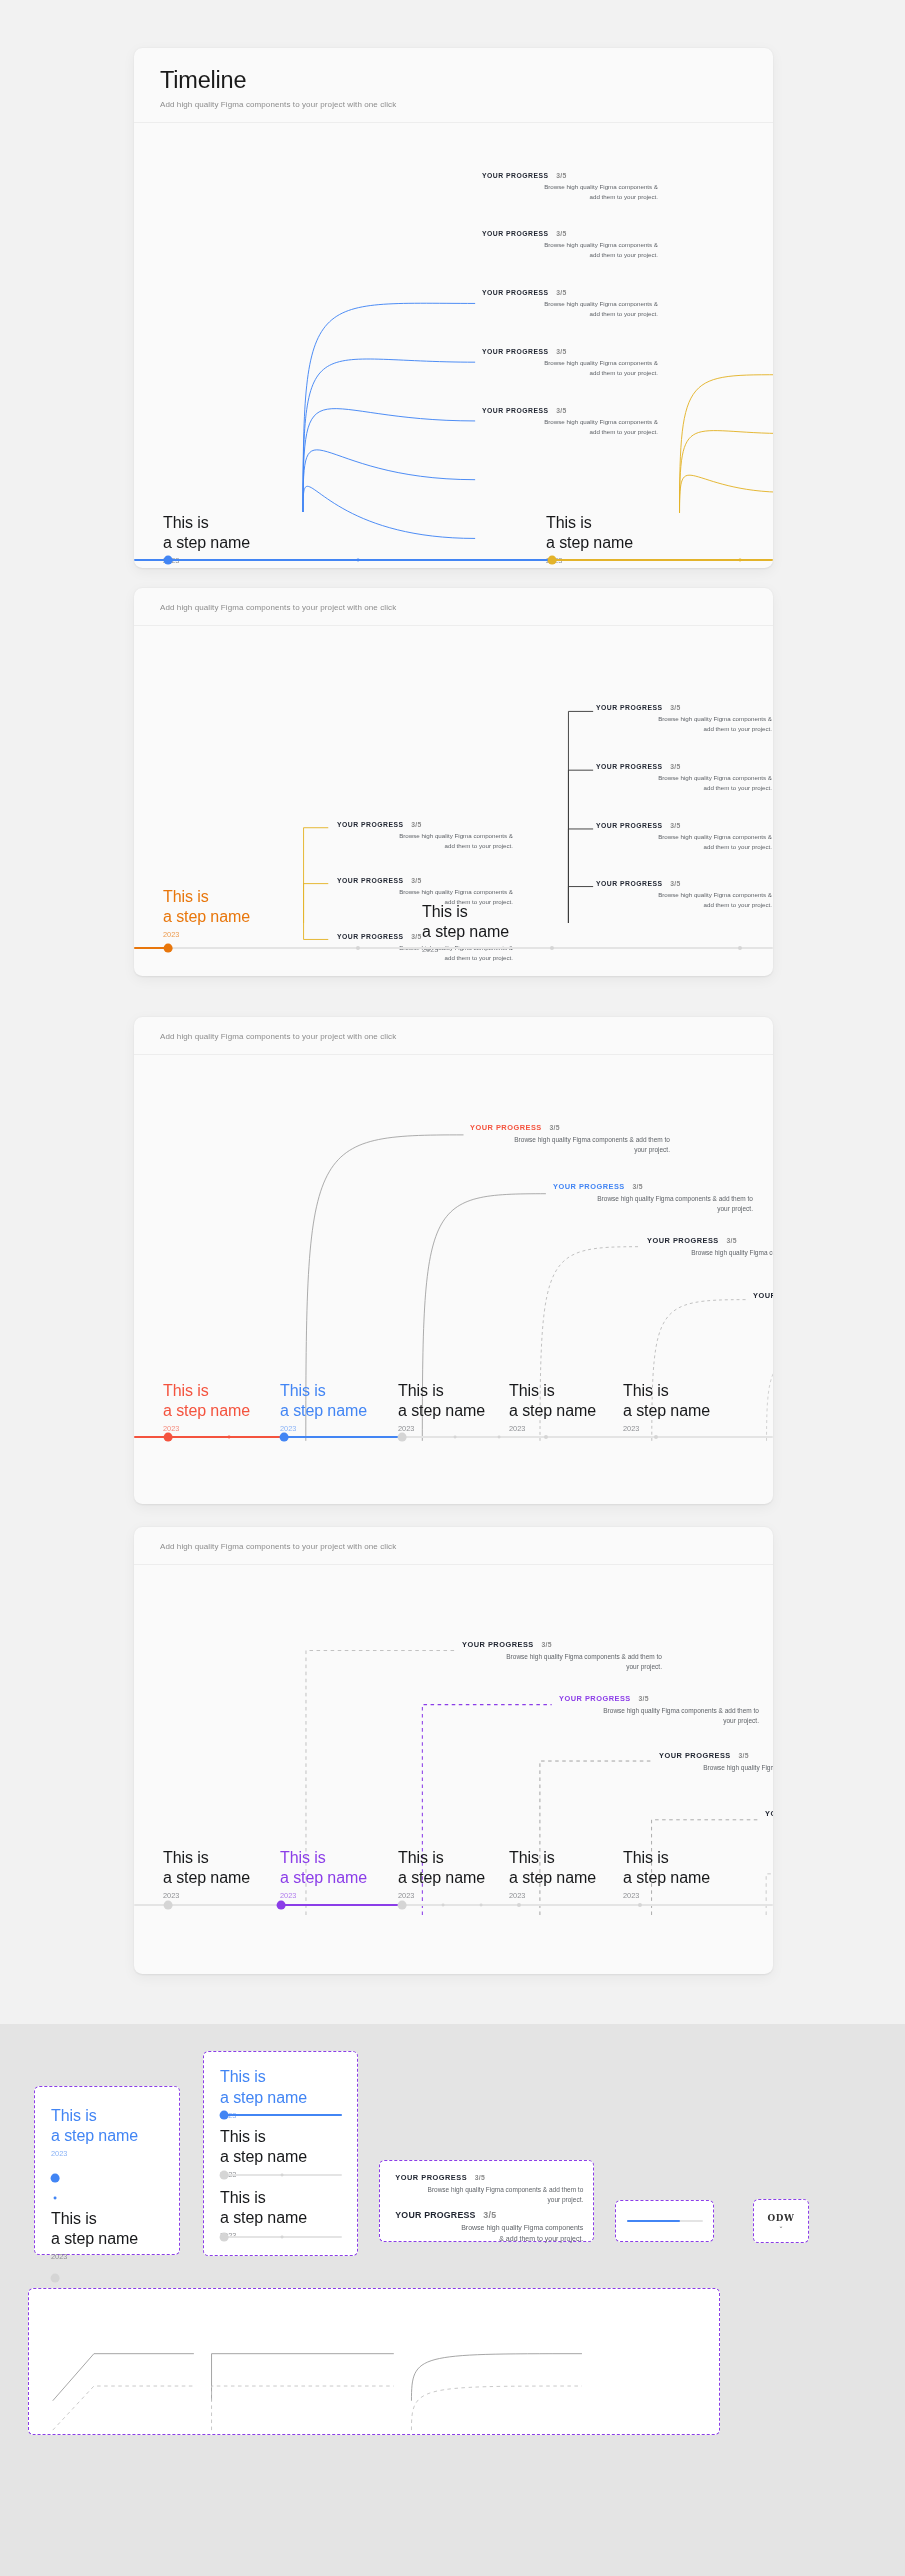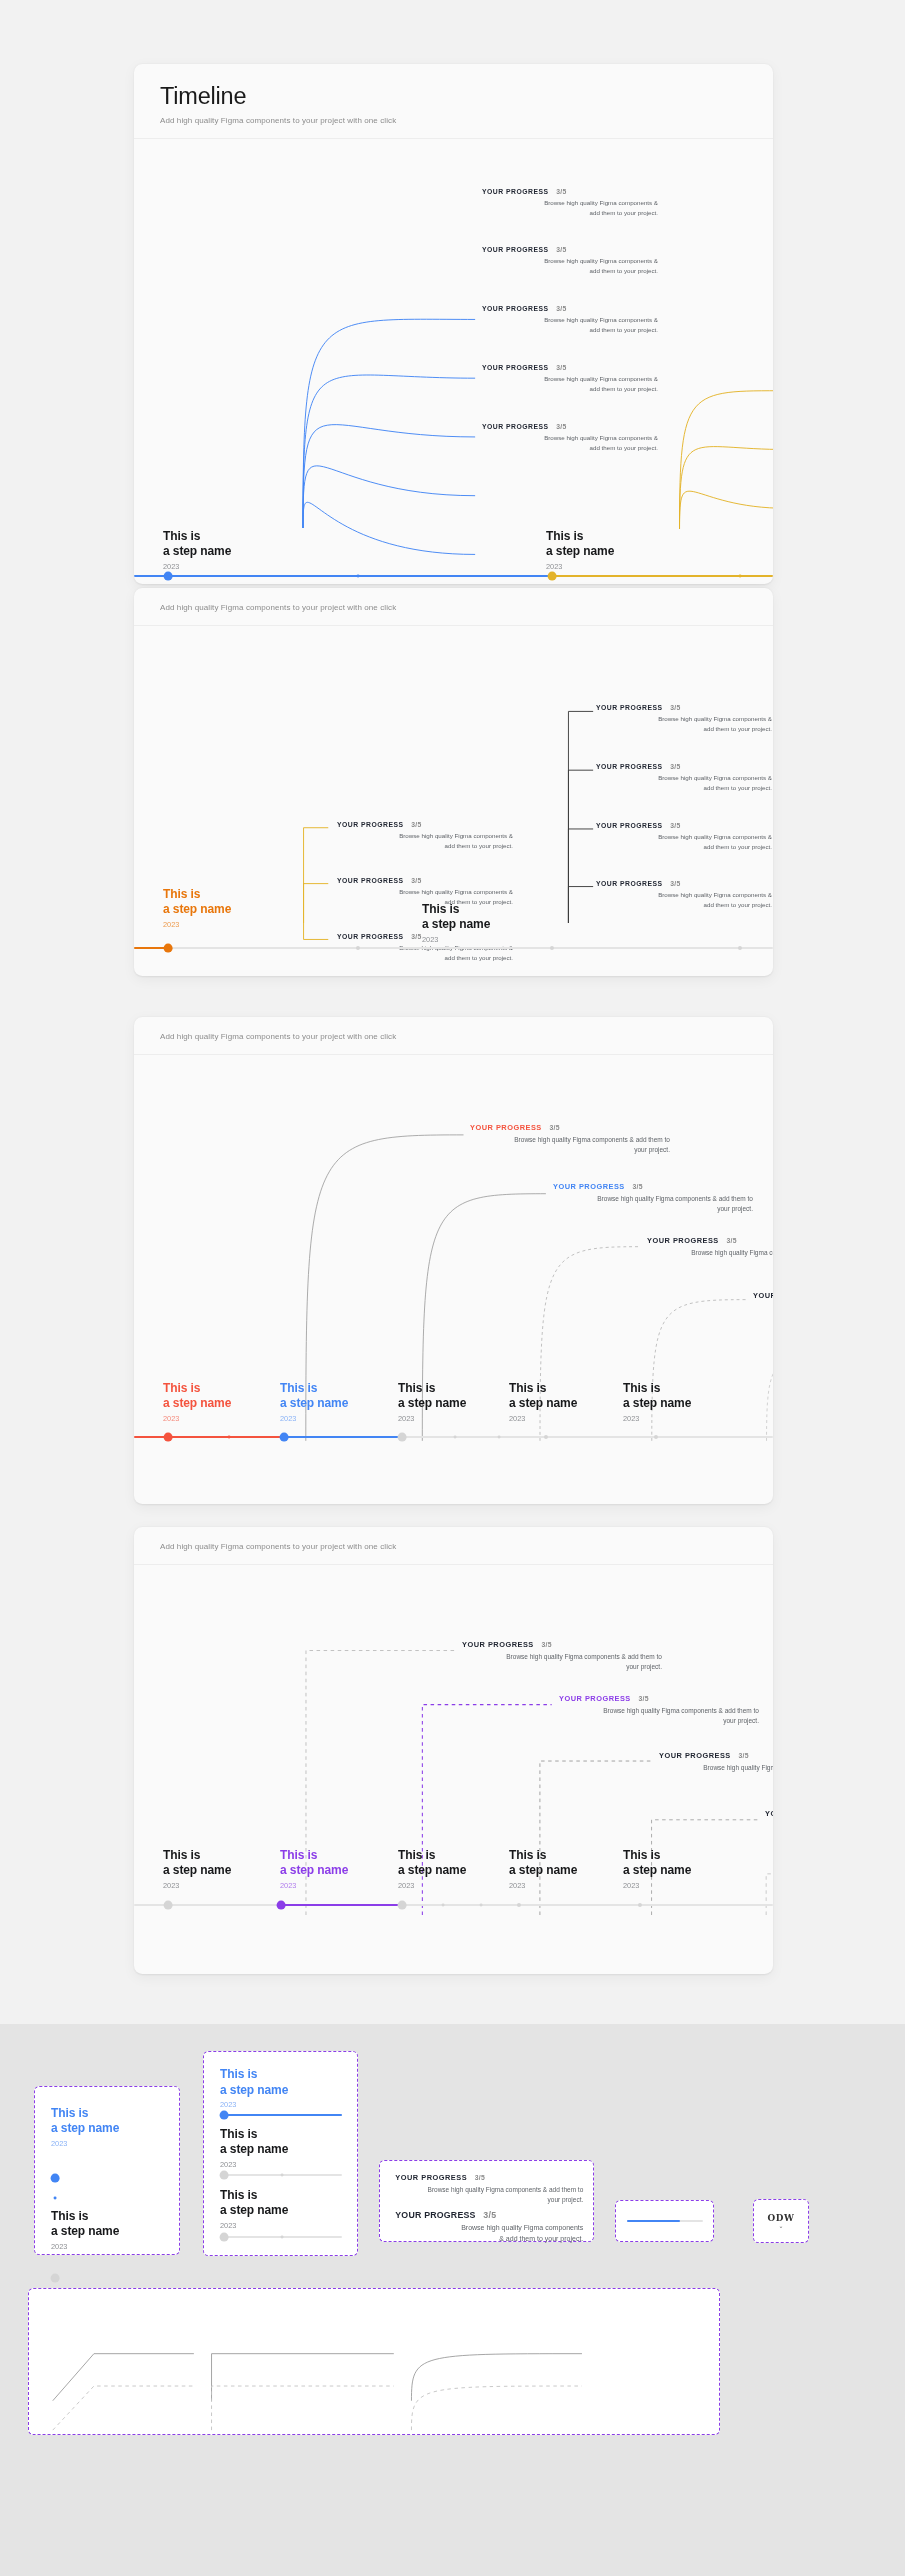--- a/index.html
+++ b/index.html
@@ -35,21 +35,21 @@
   }
   .plabel .pcount { font-size: 6.8px; font-weight: 700; color: #8a8a8a; letter-spacing: 0.3px; }
   .plabel .pdesc {
     font-size: 6.2px; color: #5f6368; line-height: 1.55; margin-top: 2.9px;
   }
   .plabel.big .ptitle { font-size: 7.4px; }
   .plabel.big .pdesc { font-size: 6.5px; }
 
   
   .step { position: absolute; }
-  .step .sname { font-size: 12px; font-weight: 700; color: #17181a; line-height: 1.28; letter-spacing: -0.1px; }
+  .step .sname { font-size: 16px; font-weight: 400; color: #17181a; line-height: 1.28; letter-spacing: -0.1px; }
   .step .syear { font-size: 7.4px; color: #8e9094; margin-top: 2.4px; }
 
   
   .rail { position: absolute; height: 2.4px; }
   .rail .track { position: absolute; left:0; right:0; top: 0; height: 2.4px; background: #e4e4e4; border-radius: 1.2px; }
   .rail .fill { position: absolute; top: 0; height: 2.4px; border-radius: 1.2px; }
   .node { position: absolute; border-radius: 50%; transform: translate(-50%,-50%); top: 1.2px; }
   .node.lg { width: 8.8px; height: 8.8px; }
   .node.sm { width: 4.1px; height: 4.1px; }
   .node.xs { width: 2.9px; height: 2.9px; }
@@ -62,21 +62,21 @@
   .glogo {
     font-family: "DejaVu Serif", serif; font-weight: 700; font-size: 8.8px; color: #333;
     letter-spacing: 0.6px;
   }
   .gchev { font-size: 5.9px; color: #666; margin-top: 0.6px; }
   svg { display: block; overflow: visible; }
 </style>
 </head>
 <body>
 
-<div class="card" style="left:134px; top:64px; width:639px; height:520px;">
+<div class="card" style="left:134px; top:48px; width:639px; height:520px;">
 
   <div class="card-head">
     <div class="page-title">Timeline</div>
     <div class="page-sub">Add high quality Figma components  to your project with one click</div>
   </div>
 
   <svg style="position:absolute; left:0; top:88px; width:412px; height:376px;" viewBox="0 0 700 640">
     <path d="M287,640 C287,260 300,285 580,285" fill="none" stroke="#4285f4" stroke-width="1.6"></path>
     <path d="M287,640 C287,320 300,385 580,385" fill="none" stroke="#4285f4" stroke-width="1.6"></path>
     <path d="M287,640 C287,380 300,485 580,485" fill="none" stroke="#4285f4" stroke-width="1.6"></path>

